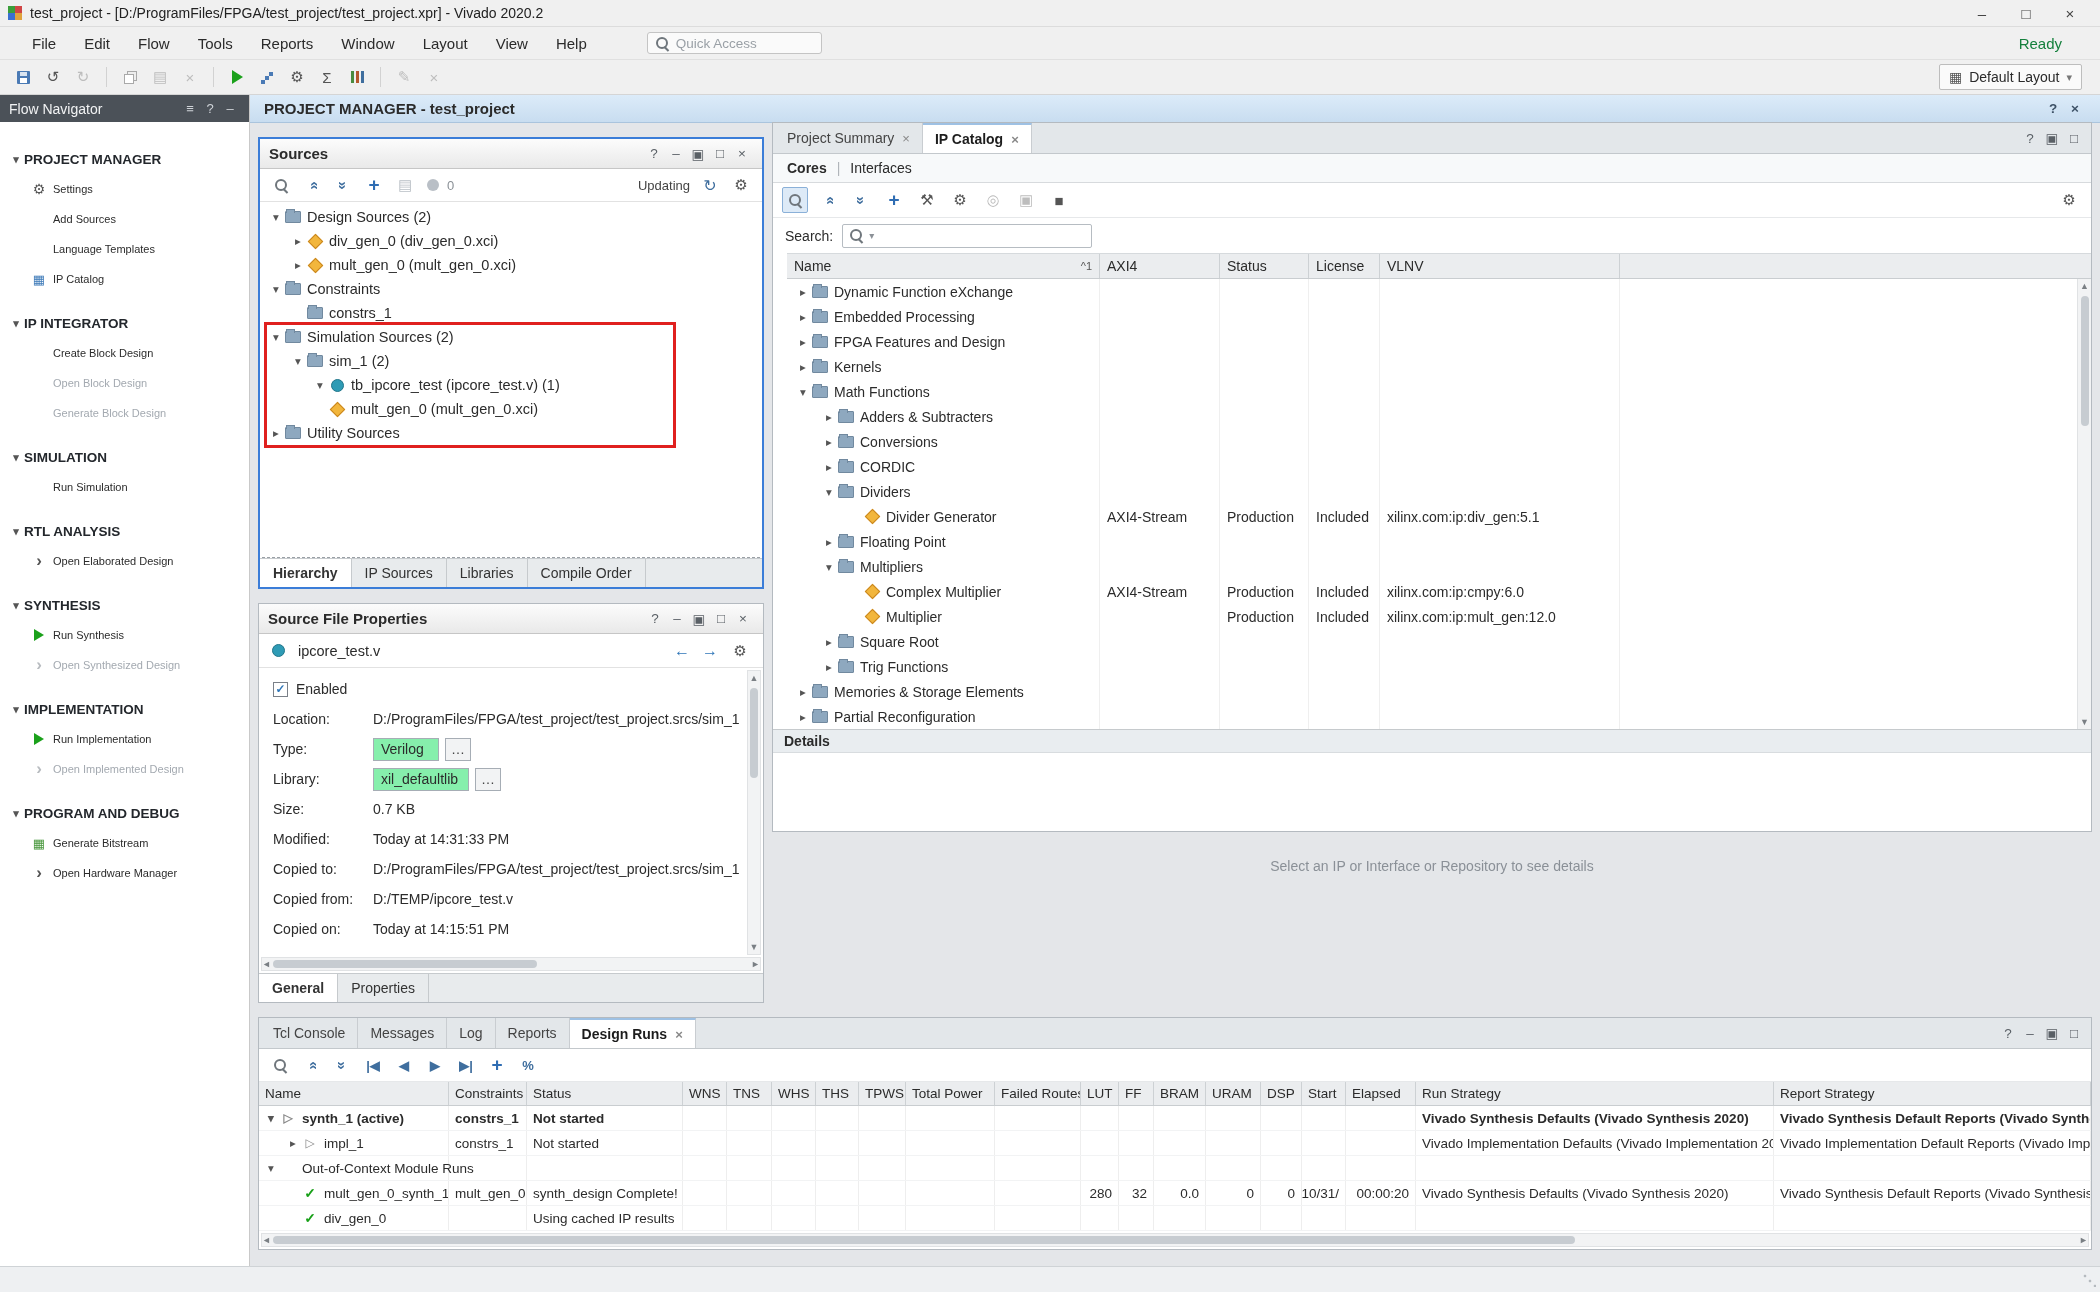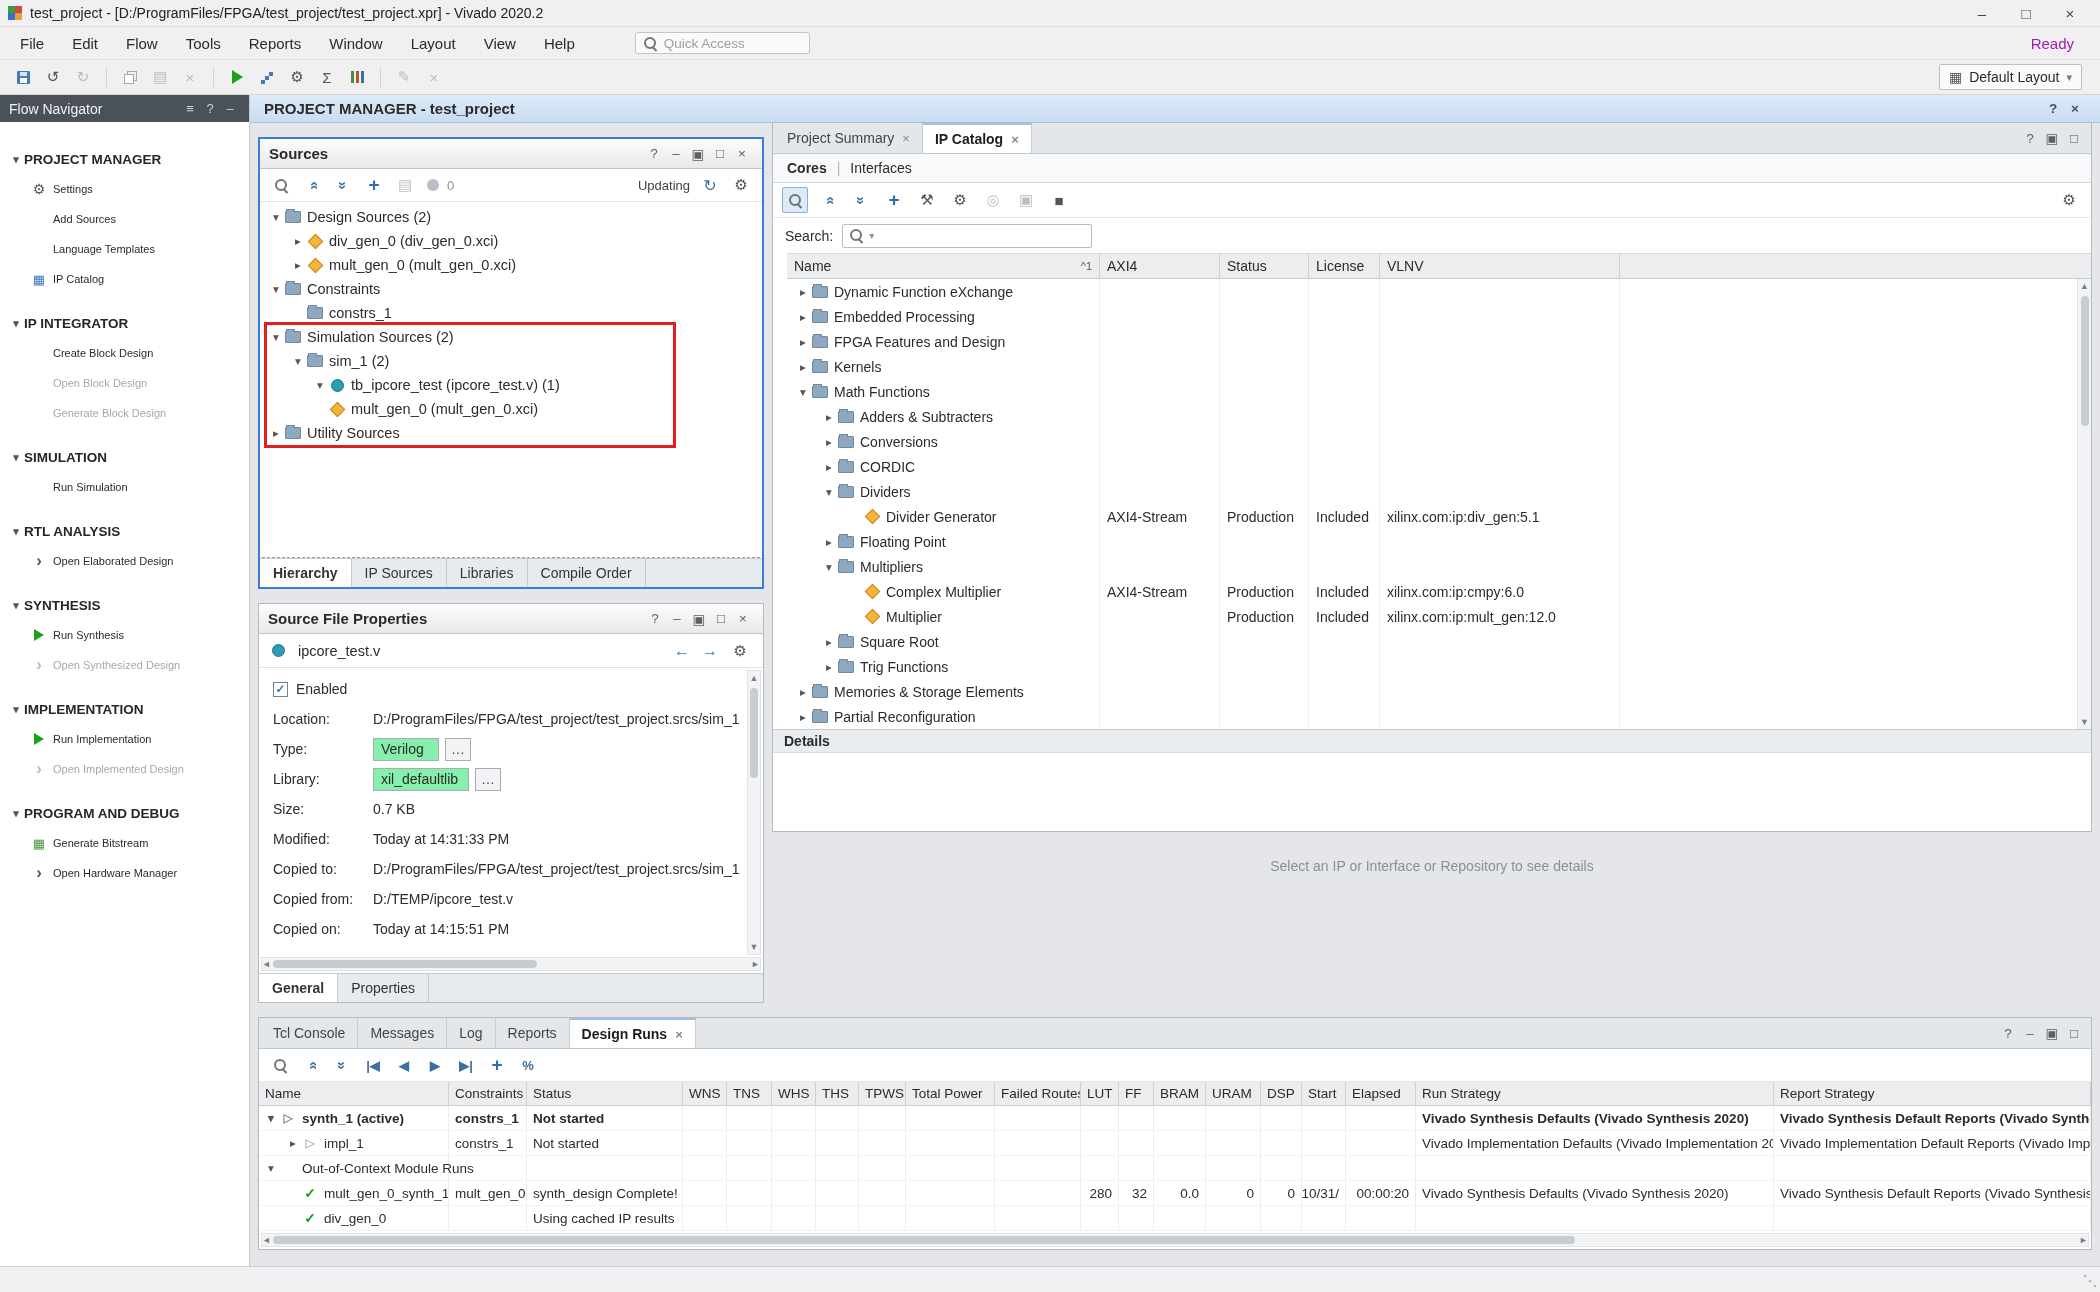--- a/index.html
+++ b/index.html
@@ -13,26 +13,26 @@
   .applogo { width:14px; height:14px; margin-right:8px;
     background:
       linear-gradient(#3a9e3a,#3a9e3a) 0 0/7px 7px no-repeat,
       linear-gradient(#d04545,#d04545) 7px 0/7px 7px no-repeat,
       linear-gradient(#3a6fd0,#3a6fd0) 0 7px/7px 7px no-repeat,
       linear-gradient(#e0a23c,#e0a23c) 7px 7px/7px 7px no-repeat; }
   .wtitle { font-size:14px; color:#222; }
   .wc { width:44px; text-align:center; color:#444; font-size:15px; }
   
   .menubar { position:absolute; left:0; top:27px; width:2100px; height:33px;
-    display:flex; align-items:center; background:#f0f0f0; border-bottom:1px solid #e0e0e0; padding:0 6px; }
+    display:flex; align-items:center; background:#f0f0f0; border-bottom:1px solid #e0e0e0; padding:0 18px; }
   .mitem { padding:0 14px; line-height:33px; }
   .qa { margin-left:46px; width:175px; height:22px; border:1px solid #c4c4c4; border-radius:3px;
     background:#fafafa; display:flex; align-items:center; gap:7px; padding:0 8px; }
   .qatext { color:#9aa0a6; font-size:13.5px; }
-  .ready { margin-right:20px; color:#a21caf; }
+  .ready { margin-right:20px; color:#15803d; }
   
   .toolbar { position:absolute; left:0; top:60px; width:2100px; height:35px;
     background:#f0f0f0; border-bottom:1px solid #d5d5d5; display:flex; align-items:center; padding:0 10px; gap:4px; }
   .tbtn { width:26px; height:26px; display:inline-flex; align-items:center; justify-content:center;
     border-radius:2px; color:#555; font-size:15px; flex:0 0 auto; }
   .tsep { width:1px; height:20px; background:#d2d2d2; margin:0 6px; }
   .icg { color:#555; } .icd { color:#bdbdbd; }
   .floppy { width:13px; height:13px; background:#4a7ab5; border-radius:1px; position:relative; }
   .floppy::before { content:""; position:absolute; top:1px; left:3px; width:7px; height:4px; background:#d9e4f1; }
   .floppy::after { content:""; position:absolute; bottom:1px; left:3px; width:7px; height:5px; background:#fff; }

